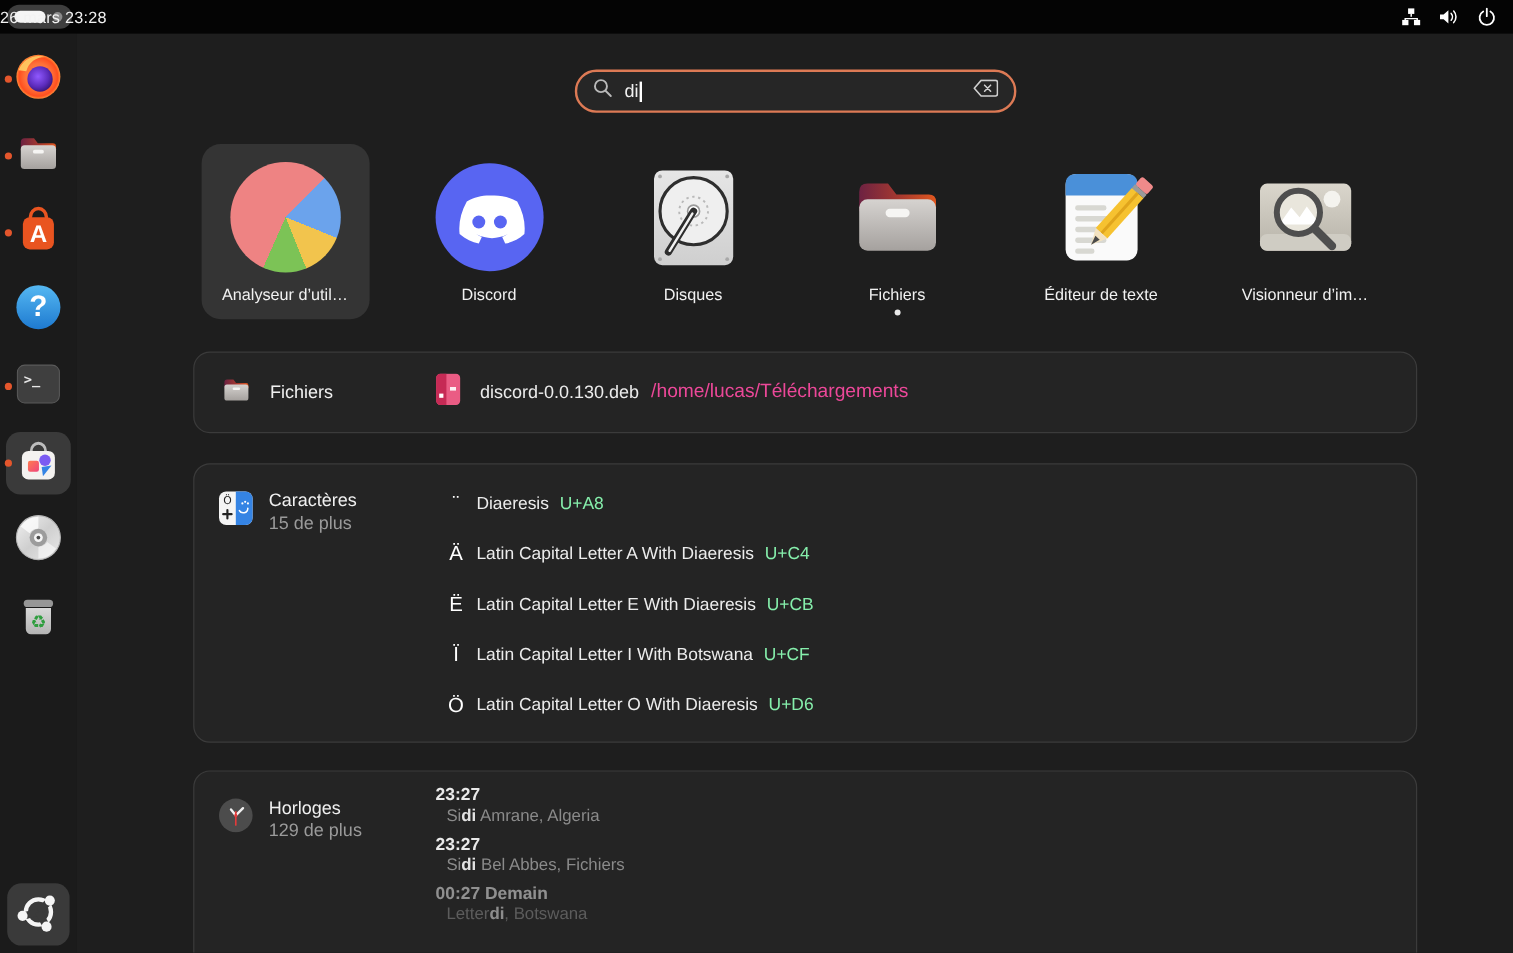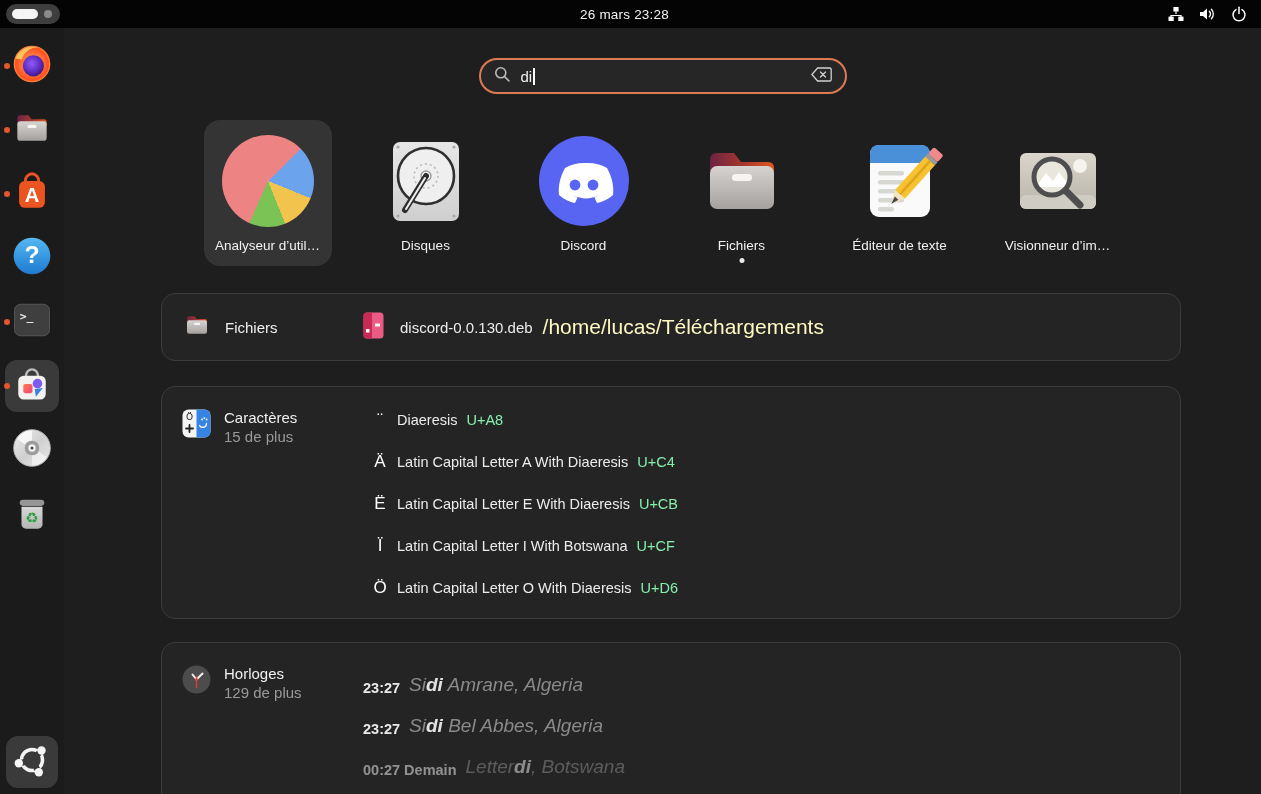--- a/index.html
+++ b/index.html
@@ -5,21 +5,21 @@
   * { margin:0; padding:0; box-sizing:border-box; }
   html,body { width:1261px; height:794px; }
   body { font-family:"Liberation Sans", sans-serif; background:#1e1e1e; overflow:hidden; }
   .screen { position:relative; width:1261px; height:794px; background:#1e1e1e; overflow:hidden; }
 
   
   .topbar { position:absolute; top:0; left:0; right:0; height:28px; background:#040404; display:flex; align-items:center; z-index:10; }
   .activities-pill { margin-left:6px; width:54px; height:20px; background:#3e3e3e; border-radius:10px; display:flex; align-items:center; padding:0 6px; gap:6px; cursor:pointer; }
   .activities-pill .bar { width:26px; height:10px; background:#f5f5f5; border-radius:5px; }
   .activities-pill .dot { width:8px; height:8px; background:#8a8a8a; border-radius:50%; }
-  .top-clock { position:absolute; left:0; right:12px; text-align:center; color:#f2f2f2; font-size:13.5px; font-weight:500; letter-spacing:.2px; }
+  .top-clock { position:absolute; left:0; right:12px; text-align:left; color:#f2f2f2; font-size:13.5px; font-weight:500; letter-spacing:.2px; }
   .top-right { margin-left:auto; display:flex; align-items:center; gap:15px; padding-right:14px; z-index:2; }
   .top-right svg { display:block; }
 
   
   .dock { position:absolute; left:0; top:28px; bottom:0; width:64px; background:#1b1b1b; display:flex; flex-direction:column; align-items:center; padding-top:14px; gap:16px; z-index:5; }
   .dock-item { position:relative; width:64px; height:48px; display:flex; align-items:center; justify-content:center; cursor:pointer; }
   .dock-item.sel { height:52px; margin:-2px 0; }
   .dock-item.sel .selbg { position:absolute; left:5px; top:0; width:54px; height:52px; background:#3a3a3a; border-radius:12px; }
   .run-dot { position:absolute; left:4px; top:50%; transform:translateY(-50%); width:6px; height:6px; border-radius:50%; background:#e4562c; }
   .dock-bottom { position:absolute; bottom:6px; left:6px; width:52px; height:52px; background:#3a3a3a; border-radius:12px; display:flex; align-items:center; justify-content:center; cursor:pointer; }
@@ -27,52 +27,52 @@
   
   .main { position:absolute; left:64px; top:28px; right:0; bottom:0; background:#1e1e1e; }
 
   .search-wrap { display:flex; justify-content:center; margin-top:30px; }
   .search-box { width:368px; height:36px; border:2px solid #dd7a55; border-radius:18px; background:#262626; display:flex; align-items:center; padding:0 13px; }
   .search-text { color:#f0f0f0; font-size:15px; margin-left:10px; }
   .caret { display:inline-block; width:1.5px; height:17px; background:#ffffff; vertical-align:-3px; margin-left:1px; }
   .search-spacer { flex:1; }
 
   .apps-row { margin-top:26px; display:flex; justify-content:center; gap:30px; }
-  .app-tile { position:relative; width:128px; height:146px; border-radius:16px; display:flex; flex-direction:column; align-items:center; padding-top:13px; cursor:pointer; }
+  .app-tile { position:relative; width:140px; height:146px; border-radius:16px; display:flex; flex-direction:column; align-items:center; padding-top:13px; cursor:pointer; }
   .app-tile.sel { background:#343434; }
   .app-label { margin-top:9px; font-size:13.5px; color:#f1f1f1; max-width:136px; white-space:nowrap; overflow:hidden; }
   .app-run-dot { position:absolute; bottom:3px; left:50%; transform:translateX(-50%); width:5px; height:5px; background:#e8e8e8; border-radius:50%; }
   .icon96 { width:96px; height:96px; display:flex; align-items:center; justify-content:center; }
   .pie { width:92px; height:92px; border-radius:50%;
          background:conic-gradient(#ee8383 0 45deg, #6ba3ec 45deg 112deg, #f2c44d 112deg 158deg, #7cc356 158deg 204deg, #ee8383 204deg 360deg); }
 
   .card { margin-left:97px; width:1020px; background:#242424; border:1px solid #3b3b3b; border-radius:14px; }
   .card-files { margin-top:27px; height:68px; display:flex; align-items:stretch; }
   .card-chars { margin-top:25px; height:233px; display:flex; }
   .card-clocks { margin-top:23px; height:190px; display:flex; }
   .provider-col { width:201px; flex:0 0 201px; display:flex; gap:13px; padding-left:20px; }
   .card-files .provider-col { align-items:center; }
   .card-chars .provider-col, .card-clocks .provider-col { padding-top:22px; }
   .provider-name { color:#f0f0f0; font-size:15px; }
   .provider-more { color:#9a9a9a; font-size:15px; margin-top:2px; }
 
   .file-result { display:flex; align-items:center; gap:16px; cursor:pointer; }
   .file-name { color:#ececec; font-size:15px; }
-  .file-path { color:#fef9c3; font-size:21px; margin-left:-6px; }
+  .file-path { color:#ec4899; font-size:16px; margin-left:-6px; }
 
   .rows-col { flex:1; padding-top:12px; display:flex; flex-direction:column; }
   .char-row { height:42px; display:flex; align-items:center; cursor:pointer; }
   .char-glyph { width:34px; text-align:center; color:#ffffff; font-size:17px; }
   .char-name { color:#ececec; font-size:14.5px; margin-left:0px; }
   .char-code { color:#86efac; font-size:14.5px; margin-left:9px; }
 
-  .clock-row { height:41px; display:flex; align-items:flex-end; cursor:pointer; }
+  .clock-row { height:41px; display:flex; align-items:flex-start; cursor:pointer;flex-direction:column; }
   .clock-row.dim { opacity:.55; }
   .clock-time { color:#e9e9e9; font-size:14.5px; font-weight:700; }
-  .clock-loc { color:#8a8a8a; font-size:19px; margin-left:9px;font-style:italic; }
+  .clock-loc { color:#8a8a8a; font-size:14px; margin-left:9px; }
   .clock-loc b { color:#e2e2e2; font-weight:700; }
 </style>
 </head>
 <body>
 
 <div class="screen">
 
   <div class="topbar">
     <div class="activities-pill">
       <span class="bar"></span>
@@ -271,20 +271,32 @@
       </div>
     </div>
 
     <div class="apps-row">
 
       <div class="app-tile sel">
         <div class="icon96">
             <div class="pie"></div>
           </div>
         <div class="app-label">Analyseur d’util…</div>
+      </div>
+
+      <div class="app-tile">
+        <div class="icon96">
+          <svg width="96" height="96" viewBox="0 0 96 96">
+            <circle cx="48" cy="48" r="45" fill="#5865F2"></circle>
+            <path d="M48,30 c-7,0 -13,1.5 -19,5 c-5,9 -7,18 -6,27 c5,4.5 10.5,7 16,8 l2.5,-5.5 c-1.6,-0.6 -3.1,-1.3 -4.6,-2.2 c9,4.2 17.2,4.2 26.2,0 c-1.5,0.9 -3,1.6 -4.6,2.2 l2.5,5.5 c5.5,-1 11,-3.5 16,-8 c1,-9 -1,-18 -6,-27 c-6,-3.5 -12,-5 -19,-5 z" fill="#ffffff"></path>
+            <circle cx="39" cy="52" r="5.4" fill="#5865F2"></circle>
+            <circle cx="57" cy="52" r="5.4" fill="#5865F2"></circle>
+          </svg>
+        </div>
+        <div class="app-label">Discord</div>
       </div>
 
       <div class="app-tile">
         <div class="icon96">
           <svg width="96" height="96" viewBox="0 0 96 96">
             <defs>
                 <linearGradient id="hdg" x1="0" y1="0" x2="0" y2="1">
               <stop offset="0%" stop-color="#e6e6e6"></stop>
                   <stop offset="100%" stop-color="#cfcfcf"></stop>
             </linearGradient>
@@ -296,32 +308,20 @@
             <circle cx="48" cy="43" r="1.8" fill="#555"></circle>
             <line x1="27" y1="77" x2="48" y2="43" stroke="#2e2e2e" stroke-width="6" stroke-linecap="round"></line>
             <line x1="28" y1="76" x2="47" y2="45" stroke="#f2f2f2" stroke-width="2" stroke-linecap="round"></line>
             <circle cx="20" cy="14" r="1.6" fill="#a8a8a8"></circle>
               <circle cx="76" cy="14" r="1.6" fill="#a8a8a8"></circle>
             <circle cx="20" cy="83" r="1.6" fill="#a8a8a8"></circle>
               <circle cx="76" cy="83" r="1.6" fill="#a8a8a8"></circle>
           </svg>
         </div>
         <div class="app-label">Disques</div>
-      </div>
-
-      <div class="app-tile">
-        <div class="icon96">
-          <svg width="96" height="96" viewBox="0 0 96 96">
-            <circle cx="48" cy="48" r="45" fill="#5865F2"></circle>
-            <path d="M48,30 c-7,0 -13,1.5 -19,5 c-5,9 -7,18 -6,27 c5,4.5 10.5,7 16,8 l2.5,-5.5 c-1.6,-0.6 -3.1,-1.3 -4.6,-2.2 c9,4.2 17.2,4.2 26.2,0 c-1.5,0.9 -3,1.6 -4.6,2.2 l2.5,5.5 c5.5,-1 11,-3.5 16,-8 c1,-9 -1,-18 -6,-27 c-6,-3.5 -12,-5 -19,-5 z" fill="#ffffff"></path>
-            <circle cx="39" cy="52" r="5.4" fill="#5865F2"></circle>
-            <circle cx="57" cy="52" r="5.4" fill="#5865F2"></circle>
-          </svg>
-        </div>
-        <div class="app-label">Discord</div>
       </div>
 
       <div class="app-tile">
         <div class="icon96">
           <svg width="96" height="96" viewBox="0 0 96 96">
               <use href="#sym-folder"></use>
             </svg>
         </div>
         <div class="app-label">Fichiers</div>
         <span class="app-run-dot"></span>
@@ -470,21 +470,21 @@
           <div class="provider-more">129 de plus</div>
         </div>
       </div>
       <div class="rows-col">
         <div class="clock-row">
           <span class="clock-time">23:27</span>
           <span class="clock-loc"><span>Si</span><b>di</b><span> Amrane, Algeria</span></span>
         </div>
         <div class="clock-row">
           <span class="clock-time">23:27</span>
-          <span class="clock-loc"><span>Si</span><b>di</b><span> Bel Abbes, Algeria</span></span>
+          <span class="clock-loc"><span>Si</span><b>di</b><span> Bel Abbes, Fichiers</span></span>
         </div>
         <div class="clock-row dim">
           <span class="clock-time">00:27 Demain</span>
           <span class="clock-loc"><span>Letter</span><b>di</b><span>, Botswana</span></span>
         </div>
       </div>
     </div>
 
   </div>
 

